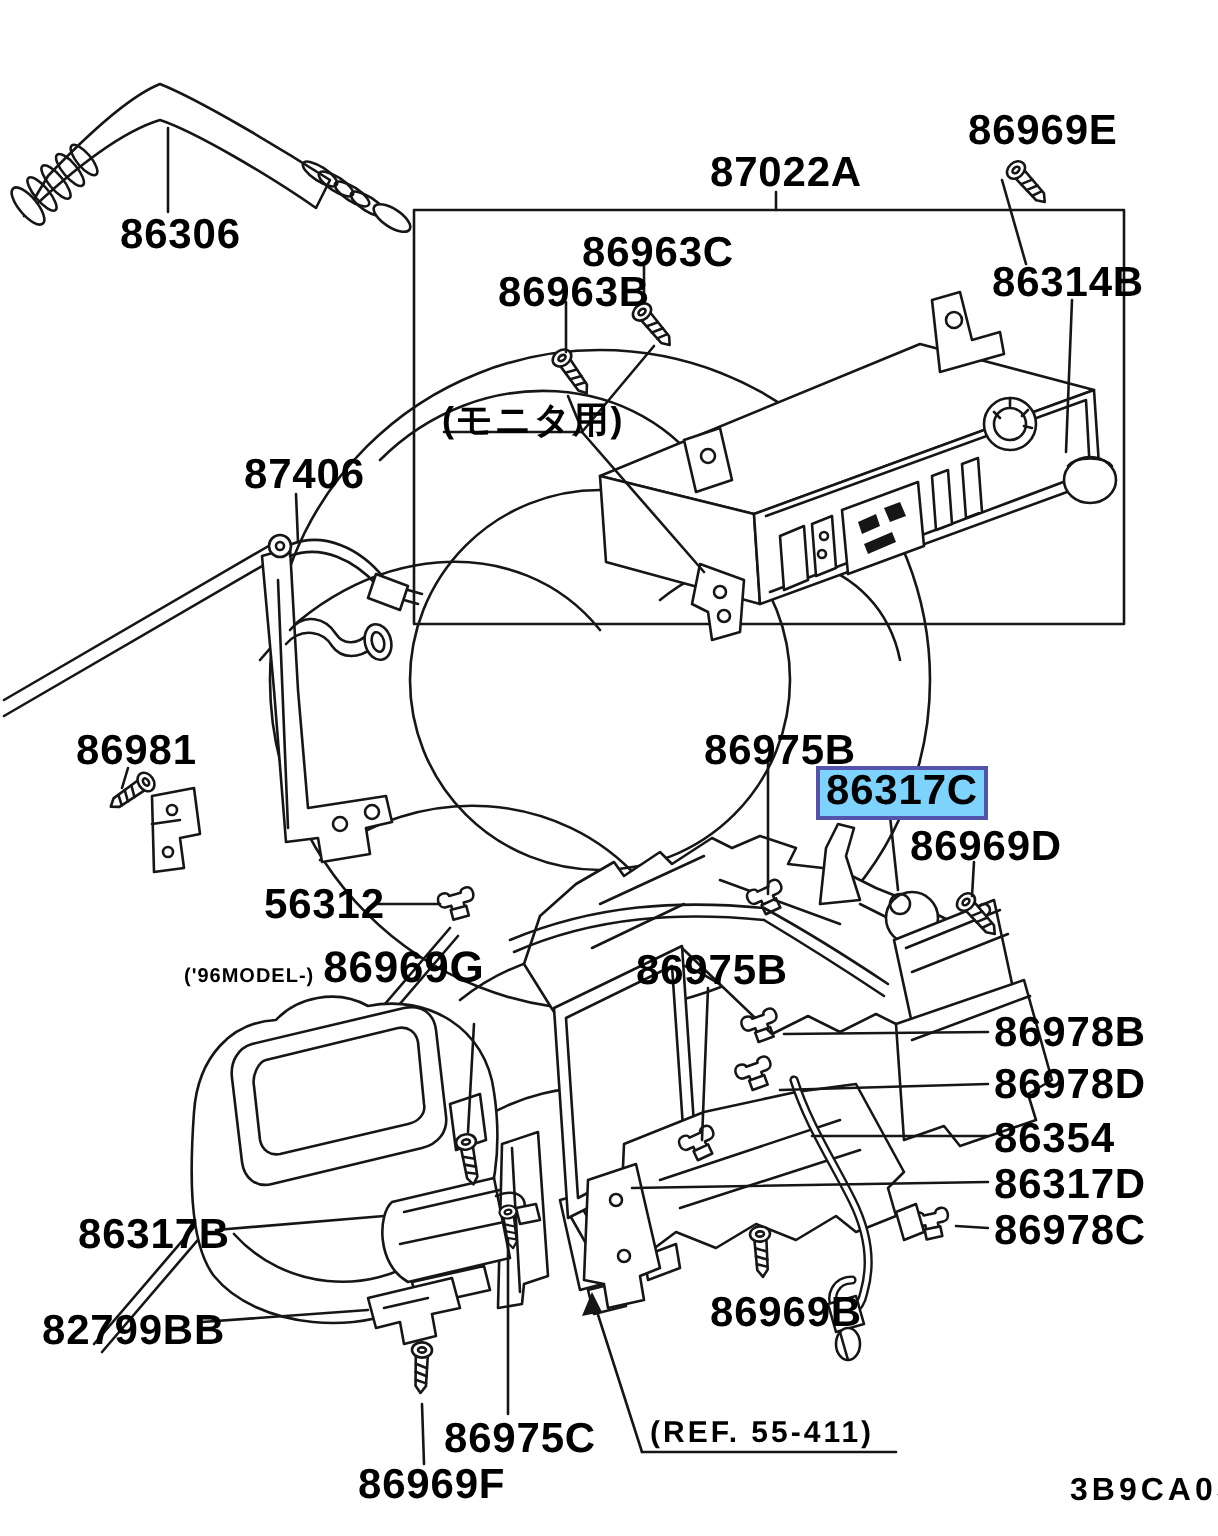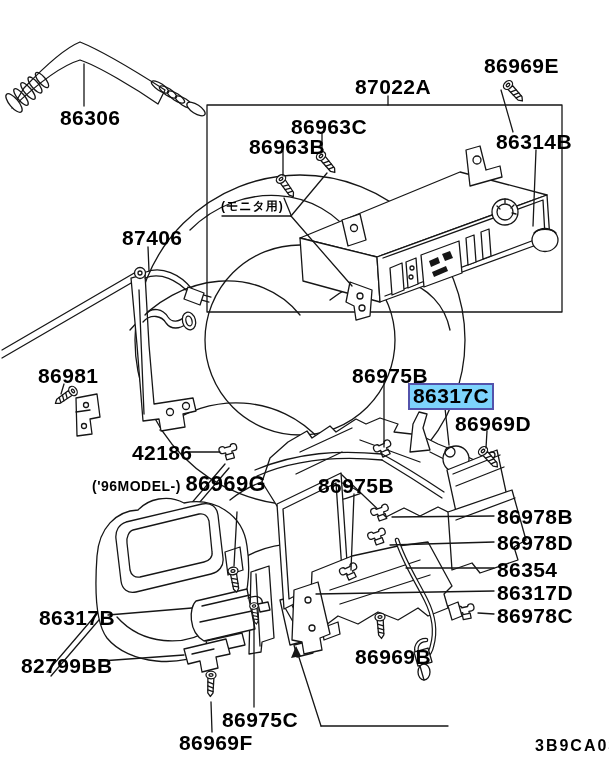--- a/index.html
+++ b/index.html
@@ -10,23 +10,23 @@
       fill:none;stroke:#161616;stroke-width:1.3;stroke-linejoin:round;stroke-linecap:round;}
   #art .w{fill:#ffffff;}
   #art .b{fill:#161616;stroke:none;}
   #art .wm{stroke:#d9d9d9;fill:none;}
   #art .ld{stroke:#161616;stroke-width:1.2;}
   #art .tube{stroke-width:4.6;}
   #art .tubecore{stroke:#ffffff;stroke-width:2.2;}
   .lbl{position:absolute;font-weight:bold;font-size:21px;letter-spacing:.4px;
        color:#000;white-space:nowrap;line-height:1.05;}
   .hl{background:#7dd3fc;border:2px solid #5353ac;padding:0 3px 1px 3px;}
-  .note{position:absolute;font-weight:bold;font-size:12px;letter-spacing:1px;color:#000;white-space:nowrap;}
+  .note{position:absolute;font-weight:bold;font-size:18px;letter-spacing:1px;color:#000;white-space:nowrap;}
   .mrow{position:absolute;font-weight:bold;color:#000;white-space:nowrap;}
-  .mrow .pre{font-size:14px;letter-spacing:.5px;}
+  .mrow .pre{font-size:10px;letter-spacing:.5px;}
   .mrow .num{font-size:22px;letter-spacing:.4px;}
   .code{position:absolute;font-weight:bold;font-size:16px;letter-spacing:2px;color:#000;margin-left:32px;}
 </style>
 </head>
 <body>
 
 <div id="stage">
 
 <svg id="art" width="609" height="768" viewBox="0 0 609 768">
   <defs>
@@ -257,31 +257,32 @@
 <div class="lbl" style="left:484px;top:55px">86969E</div>
 <div class="lbl" style="left:291px;top:116px">86963C</div>
 <div class="lbl" style="left:249px;top:136px">86963B</div>
 <div class="lbl" style="left:496px;top:131px">86314B</div>
 <div class="note" style="left:221px;top:198px">(モニタ用)</div>
 <div class="lbl" style="left:122px;top:227px">87406</div>
 <div class="lbl" style="left:38px;top:365px">86981</div>
 <div class="lbl" style="left:352px;top:365px">86975B</div>
 <div class="lbl hl" style="left:408px;top:383px">86317C</div>
 <div class="lbl" style="left:455px;top:413px">86969D</div>
-<div class="lbl" style="left:132px;top:442px">42186</div>
+<div class="lbl" style="left:132px;top:442px">56312</div>
 <div class="mrow" style="left:92px;top:471px">
   <span class="pre">('96MODEL-)</span>
   <span class="num">86969G</span>
 </div>
 <div class="lbl" style="left:318px;top:475px">86975B</div>
 <div class="lbl" style="left:497px;top:506px">86978B</div>
 <div class="lbl" style="left:497px;top:532px">86978D</div>
 <div class="lbl" style="left:497px;top:559px">86354</div>
 <div class="lbl" style="left:497px;top:582px">86317D</div>
 <div class="lbl" style="left:497px;top:605px">86978C</div>
 <div class="lbl" style="left:39px;top:607px">86317B</div>
 <div class="lbl" style="left:21px;top:655px">82799BB</div>
 <div class="lbl" style="left:355px;top:646px">86969B</div>
 <div class="lbl" style="left:222px;top:709px">86975C</div>
+<div class="note" style="left:325px;top:708px;font-size:15px;letter-spacing:1.5px">(REF. 55-411)</div>
 <div class="lbl" style="left:179px;top:732px">86969F</div>
 <div class="code" style="left:503px;top:737px">3B9CA03</div>
 
 </div>
 
 </body></html>

